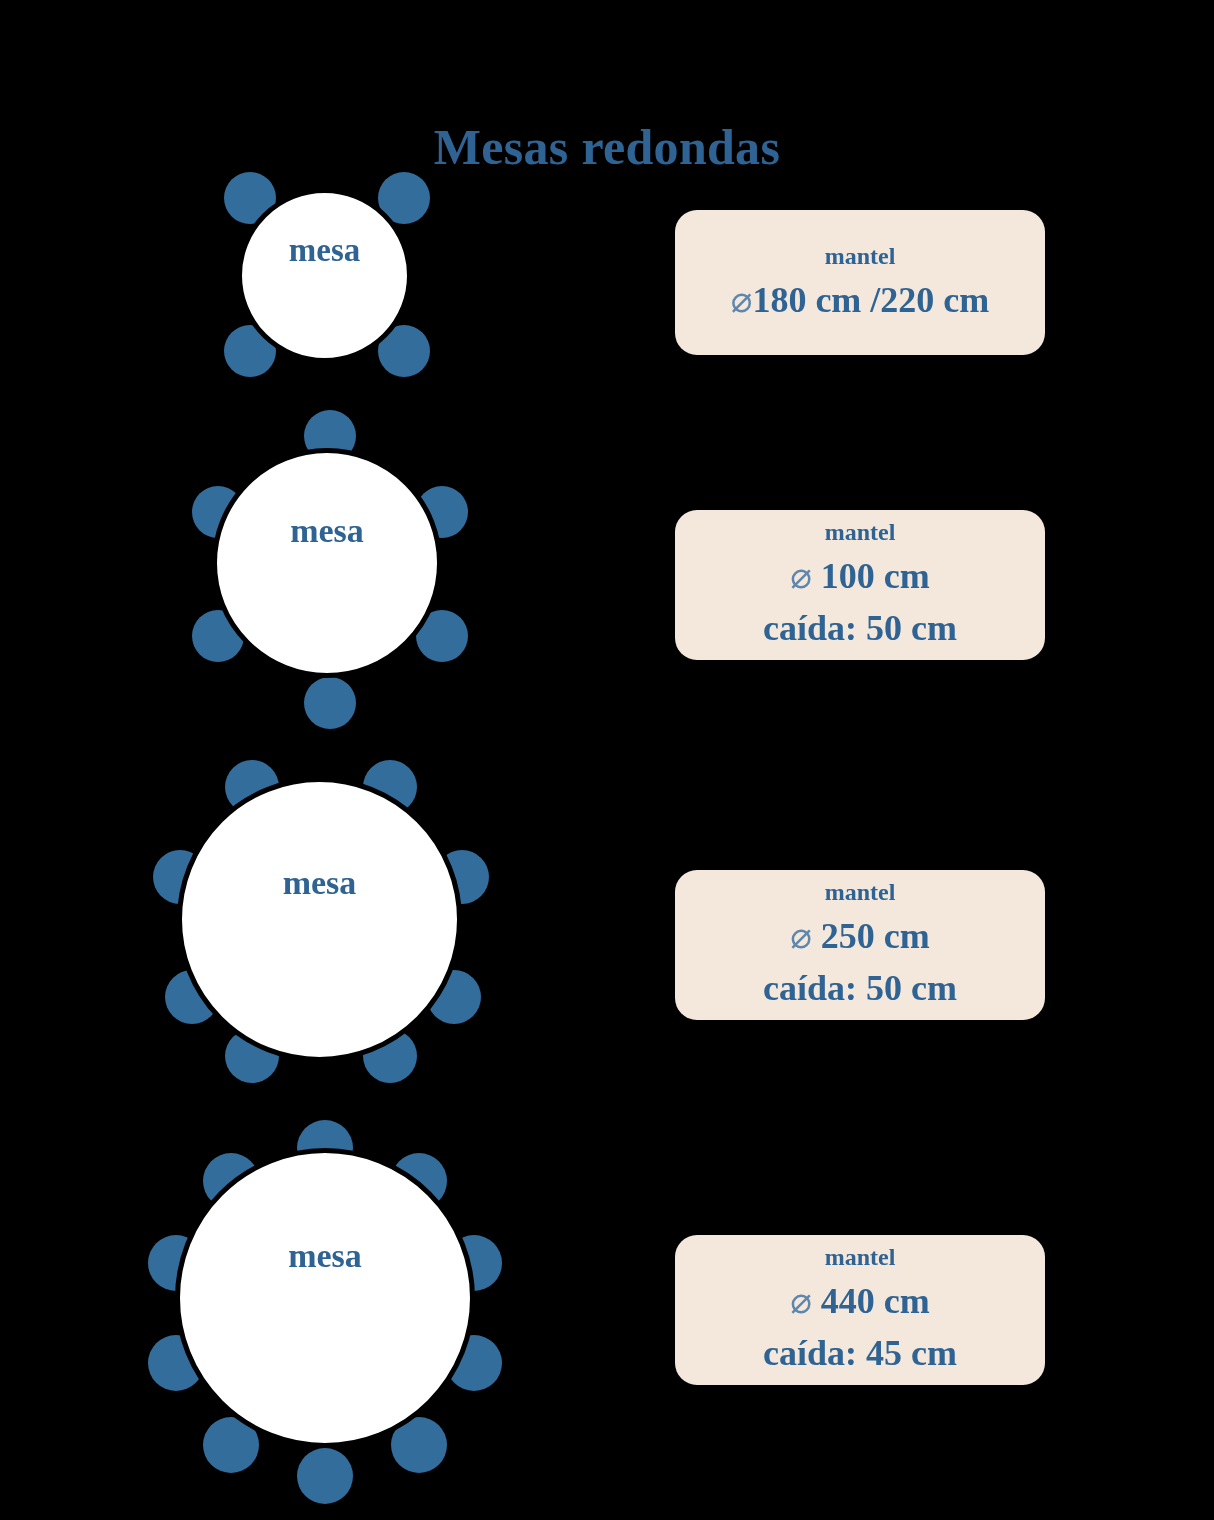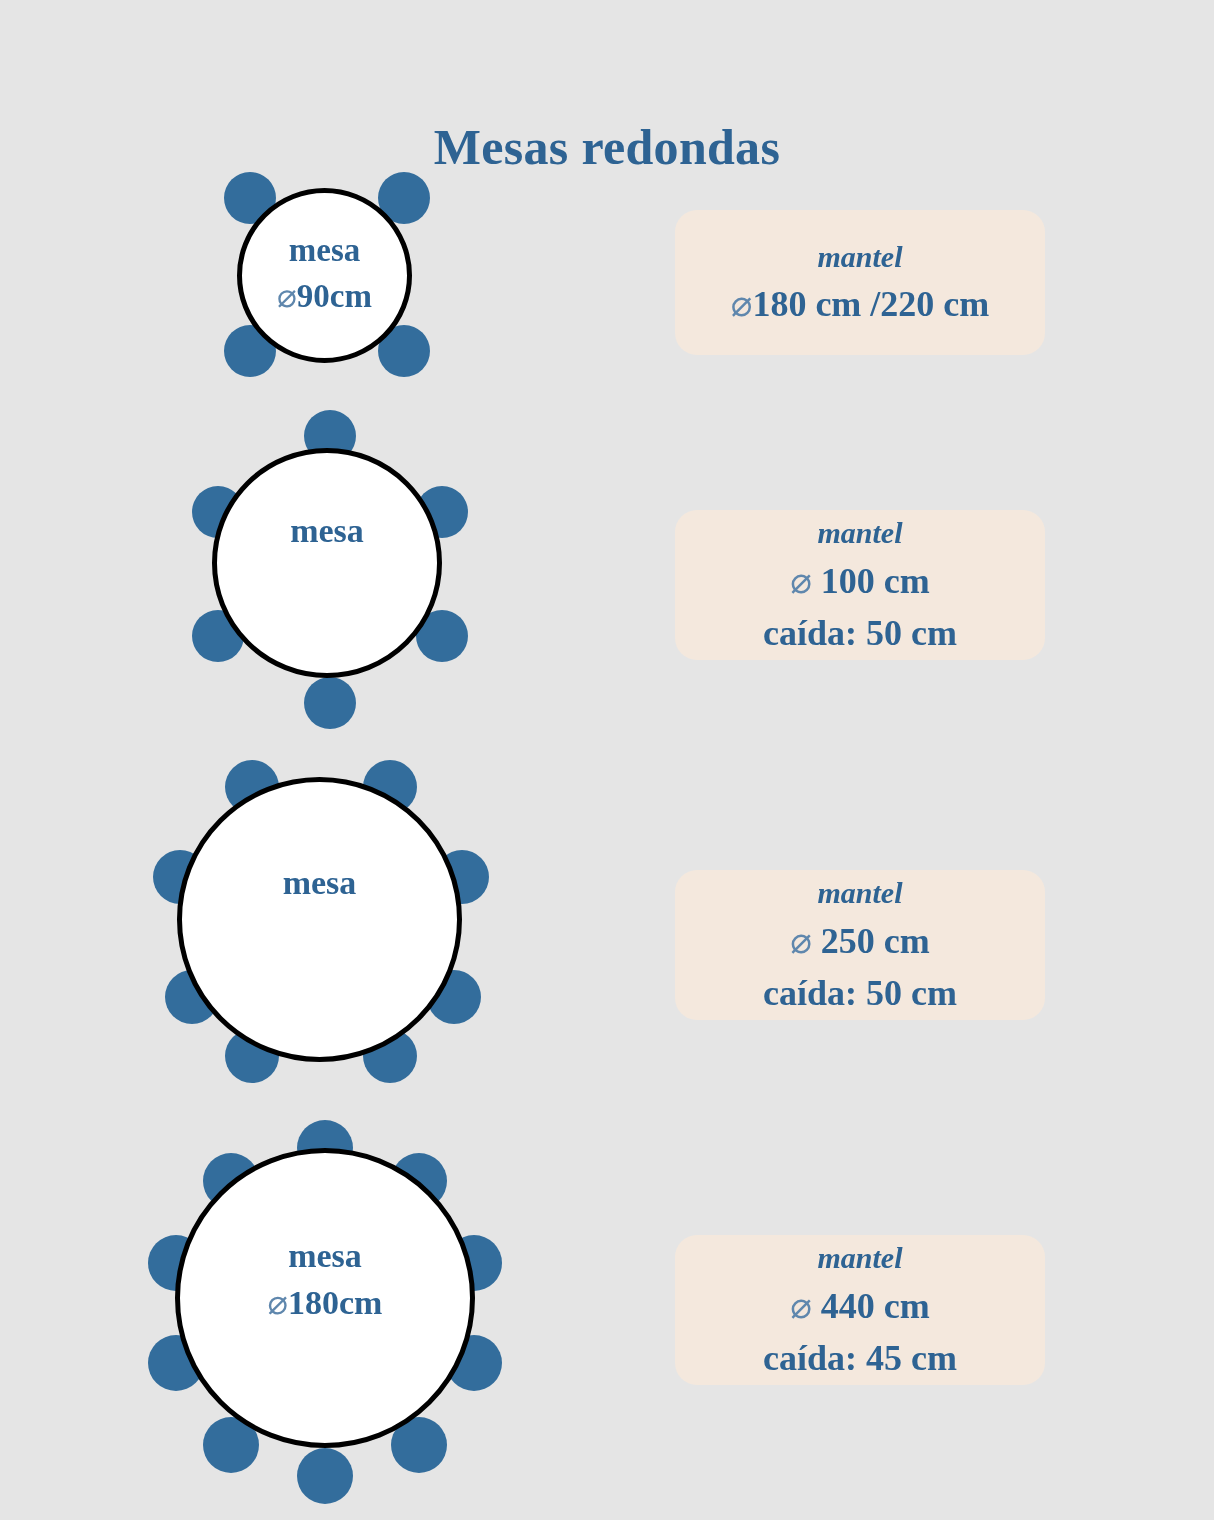--- a/index.html
+++ b/index.html
@@ -11,21 +11,21 @@
     width: 1214px;
     height: 1520px;
     position: relative;
     font-family: "Liberation Serif", "DejaVu Serif", serif;
     overflow: hidden;
   }
 
   #page {
     position: absolute;
     inset: 0;
-    background: #e5e5e5;
+    background: #000000;
   }
 
   
   .page-title {
     position: absolute;
     top: 86px;
     left: 0;
     width: 1214px;
     text-align: center;
     font-size: 50px;
@@ -85,24 +85,23 @@
     background: #f4e8dd;
     border-radius: 22px;
     box-sizing: border-box;
     display: flex;
     flex-direction: column;
     align-items: center;
     justify-content: center;
     color: #2e6393;
   }
   .mantel-title {
-    font-size: 30px;
+    font-size: 24px;
     font-weight: bold;
     line-height: 1.45;
-    font-style: italic;
   }
   .mantel-line {
     font-size: 36px;
     font-weight: bold;
     line-height: 1.45;
     white-space: nowrap;
   }
 </style>
 </head>
 <body>
@@ -113,21 +112,20 @@
 
   <div class="row" style="top:170px; height:235px;">
     <div class="table-figure" style="left:222px; top:0; width:210px; height:210px;">
       <div class="chair" style="left:2px;  top:2px;  width:52px; height:52px;"></div>
       <div class="chair" style="left:156px;top:2px;  width:52px; height:52px;"></div>
       <div class="chair" style="left:2px;  top:155px;width:52px; height:52px;"></div>
       <div class="chair" style="left:156px;top:155px;width:52px; height:52px;"></div>
       <div class="table-circle" style="left:15px; top:18px; width:175px; height:175px;"></div>
       <div class="table-label" style="left:15px; top:58px; width:175px; font-size:33px;">
         <span class="line1">mesa</span>
-        <span class="line2"><span class="dia-sym">⌀</span><span>90cm</span></span>
       </div>
     </div>
 
     <div class="mantel-card" style="left:675px; top:40px; width:370px; height:145px;">
       <div class="mantel-title">mantel</div>
       <div class="mantel-line"><span class="dia-sym">⌀</span><span>180 cm /220 cm</span></div>
     </div>
   </div>
 
   <div class="row" style="top:410px; height:310px;">
@@ -182,21 +180,20 @@
       <div class="chair" style="left:20px; top:115px; width:56px; height:56px;"></div>
       <div class="chair" style="left:318px;top:115px; width:56px; height:56px;"></div>
       <div class="chair" style="left:20px; top:215px; width:56px; height:56px;"></div>
       <div class="chair" style="left:318px;top:215px; width:56px; height:56px;"></div>
       <div class="chair" style="left:75px; top:297px; width:56px; height:56px;"></div>
       <div class="chair" style="left:263px;top:297px; width:56px; height:56px;"></div>
       <div class="chair" style="left:169px;top:328px; width:56px; height:56px;"></div>
       <div class="table-circle" style="left:47px; top:28px; width:300px; height:300px;"></div>
       <div class="table-label" style="left:47px; top:113px; width:300px; font-size:34px;">
         <span class="line1">mesa</span>
-        <span class="line2"><span class="dia-sym">⌀</span><span>180cm</span></span>
       </div>
     </div>
 
     <div class="mantel-card" style="left:675px; top:115px; width:370px; height:150px;">
       <div class="mantel-title">mantel</div>
       <div class="mantel-line"><span class="dia-sym">⌀</span>&nbsp;<span>440 cm</span></div>
       <div class="mantel-line">caída: 45 cm</div>
     </div>
   </div>
 

